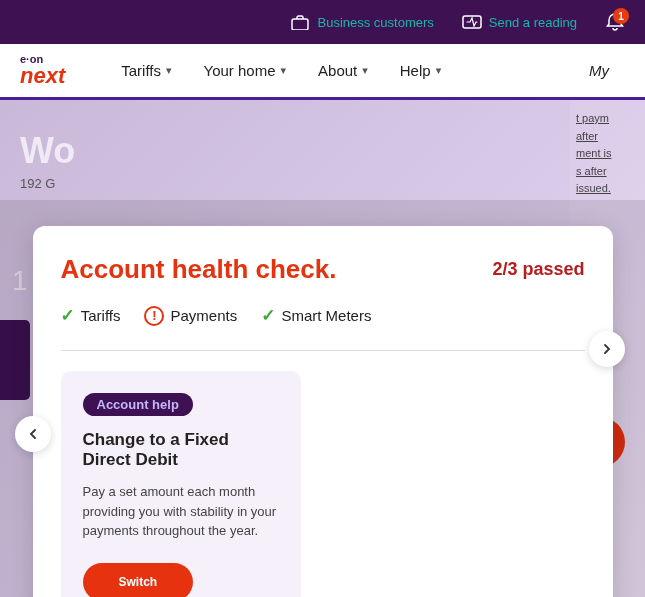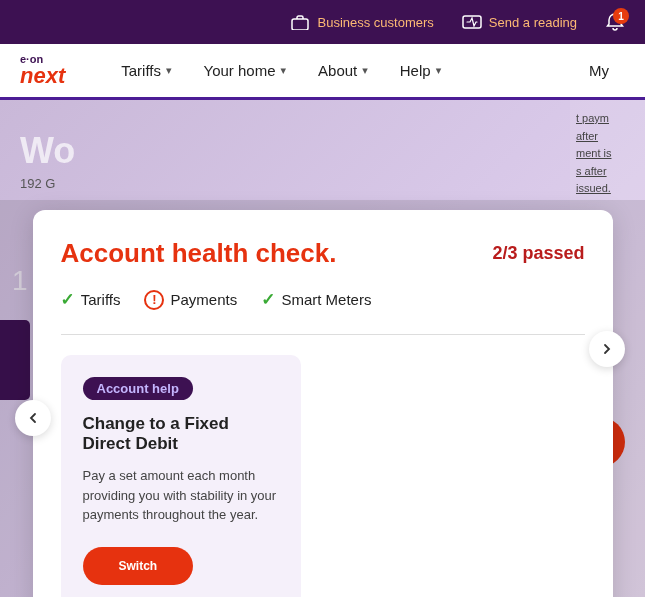--- a/index.html
+++ b/index.html
@@ -18,21 +18,21 @@
       display: flex;
       align-items: center;
       justify-content: flex-end;
       padding: 0 20px;
       gap: 28px;
     }
     .top-bar-item {
       display: flex;
       align-items: center;
       gap: 7px;
-      color: #fdba74;
+      color: #14b8a6;
       font-size: 13px;
       cursor: pointer;
     }
     .top-bar-icon {
       width: 20px;
       height: 20px;
       display: flex;
       align-items: center;
       justify-content: center;
     }
@@ -105,20 +105,21 @@
     .chevron {
       font-size: 11px;
       color: #555;
     }
     .nav-my {
       margin-left: auto;
       font-size: 15px;
       font-weight: 500;
       color: #222;
       cursor: pointer;
+      font-style: italic;
     }
 
     
     .page-bg {
       background: linear-gradient(135deg, #c9b8d8 0%, #d8c8e8 50%, #e8d8f0 100%);
       height: calc(597px - 100px);
       position: relative;
       padding: 30px 20px;
     }
 
@@ -172,21 +173,21 @@
     .modal-overlay {
       position: absolute;
       top: 100px;
       left: 0;
       right: 0;
       bottom: 0;
       background: rgba(0,0,0,0.1);
       display: flex;
       justify-content: center;
       align-items: flex-start;
-      padding-top: 10px;
+      padding-top: 26px;
     }
 
     .modal {
       background: #fff;
       border-radius: 12px;
       width: 580px;
       padding: 28px 28px 20px 28px;
       box-shadow: 0 4px 24px rgba(0,0,0,0.15);
       position: relative;
     }

